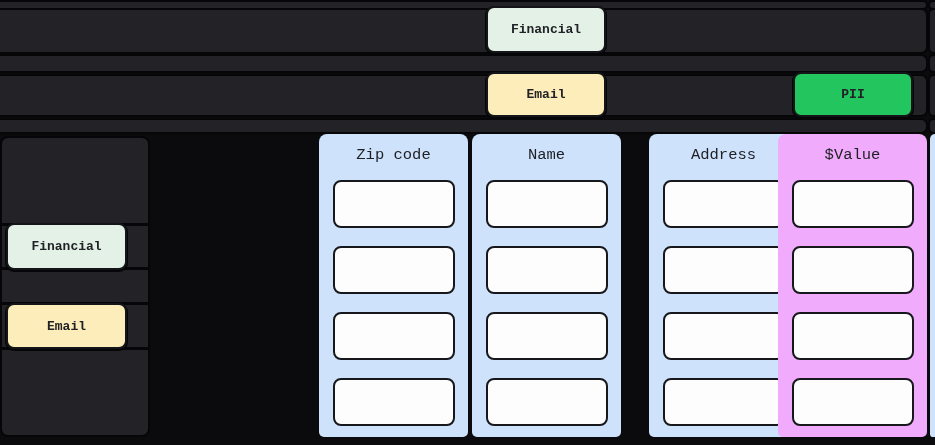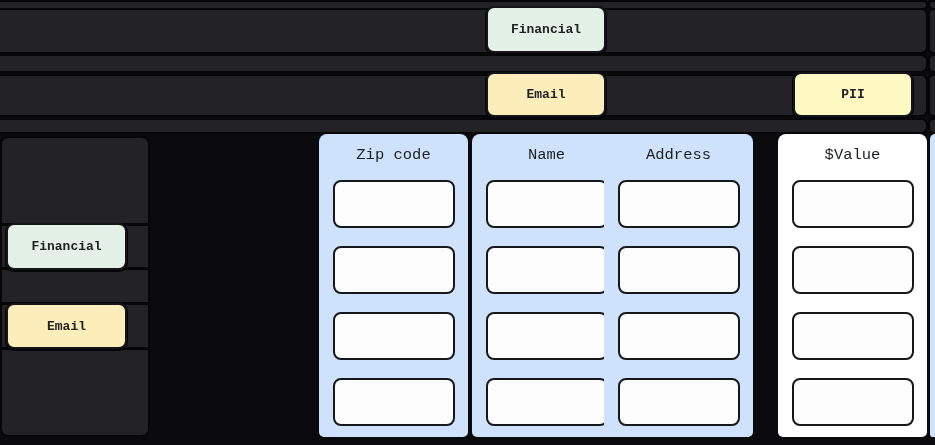--- a/index.html
+++ b/index.html
@@ -47,21 +47,21 @@
   .tag-pii{left:793px;top:72px;width:120px;height:45px;}
   .tag-financial-side{left:6px;top:223px;width:121px;height:47px;}
   .tag-email-side{left:6px;top:303px;width:121px;height:46px;}
 
   
   .col{
     position:absolute;top:134px;width:149px;height:303px;
     background:#cfe2fc;border-radius:8px 8px 5px 5px;
   }
   .col-0{left:166px;} .col-1{left:319px;} .col-2{left:472px;}
-  .col-3{left:604px;} .col-4{left:778px;}
+  .col-3{left:649px;} .col-4{left:778px;}
   .col-header{
     padding-top:12px;text-align:center;font-size:15.5px;color:#1d1f23;
     height:18px;
   }
   .cells{
     margin-top:16px;display:flex;flex-direction:column;gap:18px;align-items:center;
   }
   .cell{
     box-sizing:border-box;width:122px;height:48px;background:#fdfdfe;
     border:2px solid #17181b;border-radius:8px;
@@ -82,21 +82,21 @@
   <div class="lane-frag lane-bar-1" style="background-color: rgb(35, 35, 39);"></div>
   <div class="lane main lane-thin-2" style="background-color: rgb(35, 35, 39);"></div>
   <div class="lane-frag lane-thin-2" style="background-color: rgb(35, 35, 39);"></div>
   <div class="lane main lane-bar-3" style="background-color: rgb(35, 35, 39);"></div>
   <div class="lane-frag lane-bar-3" style="background-color: rgb(35, 35, 39);"></div>
   <div class="lane main lane-thin-4" style="background-color: rgb(35, 35, 39);"></div>
   <div class="lane-frag lane-thin-4" style="background-color: rgb(35, 35, 39);"></div>
 
   <div class="tag tag-financial-top" style="background-color: rgb(227, 241, 231);">Financial</div>
   <div class="tag tag-email-top" style="background-color: rgb(253, 237, 186);">Email</div>
-  <div class="tag tag-pii" style="background-color: #fef9c3;">PII</div>
+  <div class="tag tag-pii" style="background-color: #22c55e;">PII</div>
 
   <div class="left-panel" style="background-color: rgb(35, 35, 39);"></div>
   <div class="panel-divider div-1"></div>
   <div class="panel-divider div-2"></div>
   <div class="panel-divider div-3"></div>
   <div class="panel-divider div-4"></div>
   <div class="tag tag-financial-side" style="background-color: rgb(227, 241, 231);">Financial</div>
   <div class="tag tag-email-side" style="background-color: rgb(253, 237, 186);">Email</div>
 
   <div class="col col-2" style="background-color: rgb(207, 226, 252);">
@@ -119,21 +119,21 @@
   </div>
   <div class="col col-3" style="background-color: rgb(207, 226, 252);">
     <div class="col-header">Address</div>
     <div class="cells">
       <div class="cell" style="background-color: rgb(253, 253, 254);"></div>
       <div class="cell" style="background-color: rgb(253, 253, 254);"></div>
       <div class="cell" style="background-color: rgb(253, 253, 254);"></div>
       <div class="cell" style="background-color: rgb(253, 253, 254);"></div>
     </div>
   </div>
-  <div class="col col-4" style="background-color: #ffffff;">
+  <div class="col col-4" style="background-color: #f0abfc;">
     <div class="col-header">$Value</div>
     <div class="cells">
       <div class="cell" style="background-color: rgb(253, 253, 254);"></div>
       <div class="cell" style="background-color: rgb(253, 253, 254);"></div>
       <div class="cell" style="background-color: rgb(253, 253, 254);"></div>
       <div class="cell" style="background-color: rgb(253, 253, 254);"></div>
     </div>
   </div>
 
   <div class="col-frag" style="background-color: rgb(207, 226, 252);"></div>

